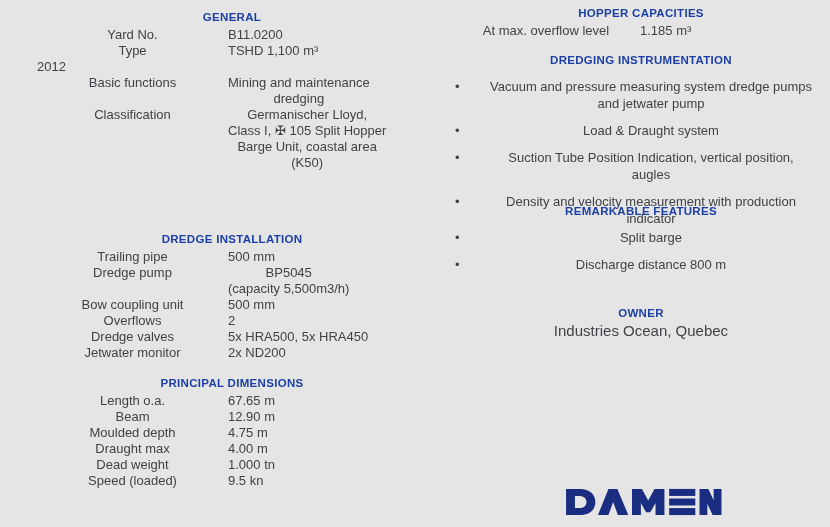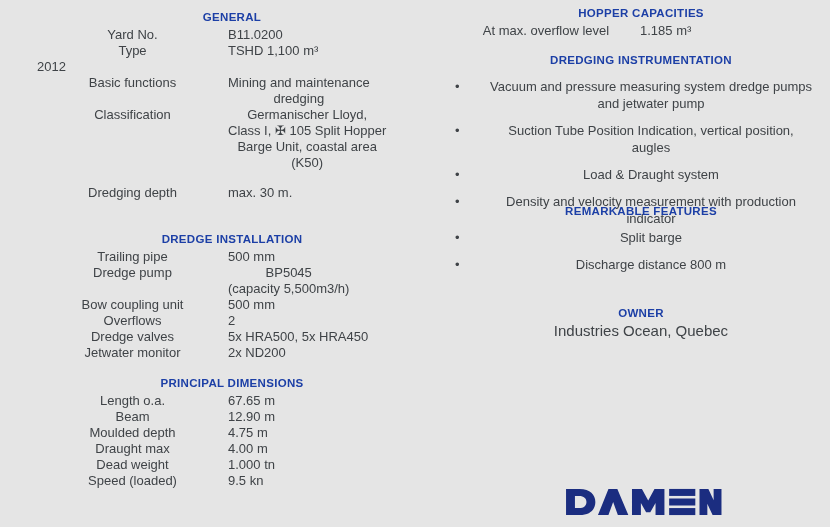--- a/index.html
+++ b/index.html
@@ -50,24 +50,20 @@
     <div class="row">
       <span class="lbl">Classification</span>
       <span class="val">Germanischer Lloyd,
 Class I, ✠ 105 Split Hopper
 Barge Unit, coastal area
 (K50)</span>
     </div>
   </section>
 
   <section class="sec" style="left:37px;top:185px;width:390px;">
-    <div class="row">
-      <span class="lbl">Dredging depth</span>
-      <span class="val">max. 30 m.</span>
-    </div>
   </section>
 
   <section class="sec" style="left:37px;top:231px;width:390px;">
     <h3 class="hdr">DREDGE INSTALLATION</h3>
     <div class="row">
       <span class="lbl">Trailing pipe</span>
       <span class="val">500 mm</span>
     </div>
     <div class="row">
       <span class="lbl">Dredge pump</span>
@@ -126,23 +122,23 @@
       <span class="lbl">At max. overflow level</span>
       <span class="val">1.185 m³</span>
     </div>
   </section>
 
   <section class="sec" style="left:452px;top:52px;width:378px;">
     <h3 class="hdr">DREDGING INSTRUMENTATION</h3>
     <ul class="bullets">
       <li>Vacuum and pressure measuring system dredge pumps
 and jetwater pump</li>
+      <li>Load &amp; Draught system</li>
       <li>Suction Tube Position Indication, vertical position,
 augles</li>
-      <li>Load &amp; Draught system</li>
       <li>Density and velocity measurement with production
 indicator</li>
     </ul>
   </section>
 
   <section class="sec" style="left:452px;top:203px;width:378px;">
     <h3 class="hdr">REMARKABLE FEATURES</h3>
     <ul class="bullets">
       <li>Split barge</li>
       <li>Discharge distance 800 m</li>

